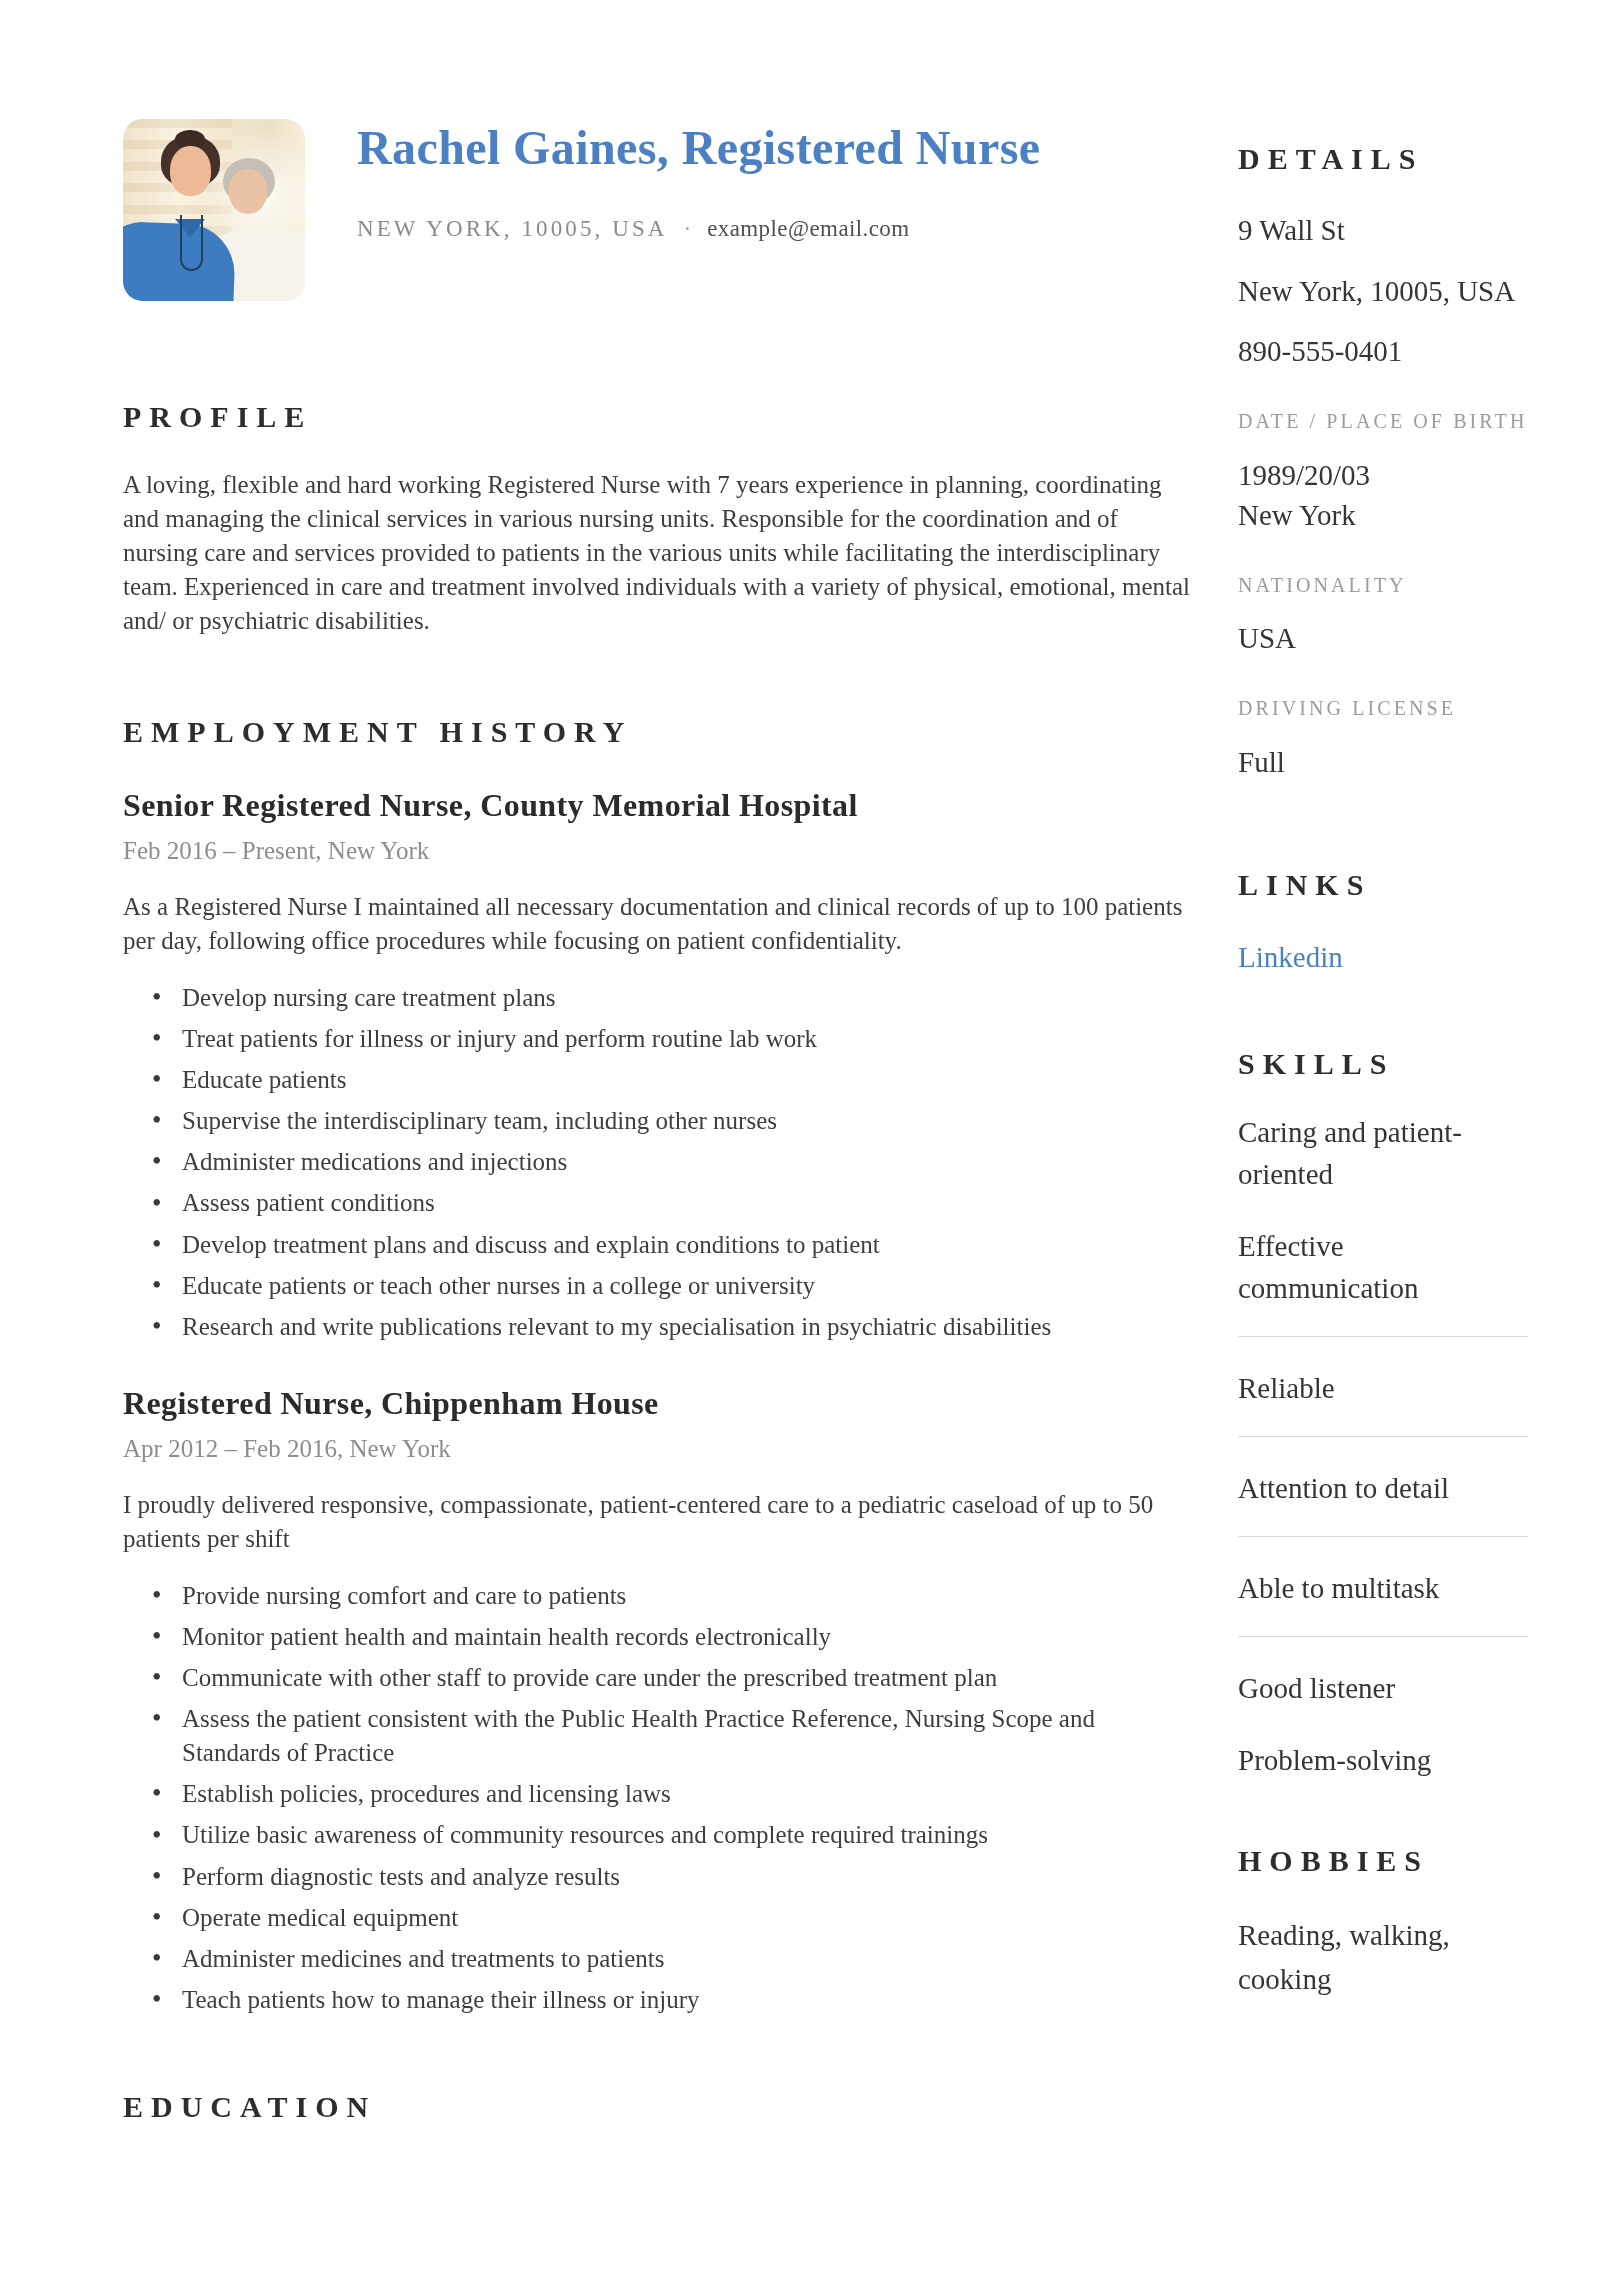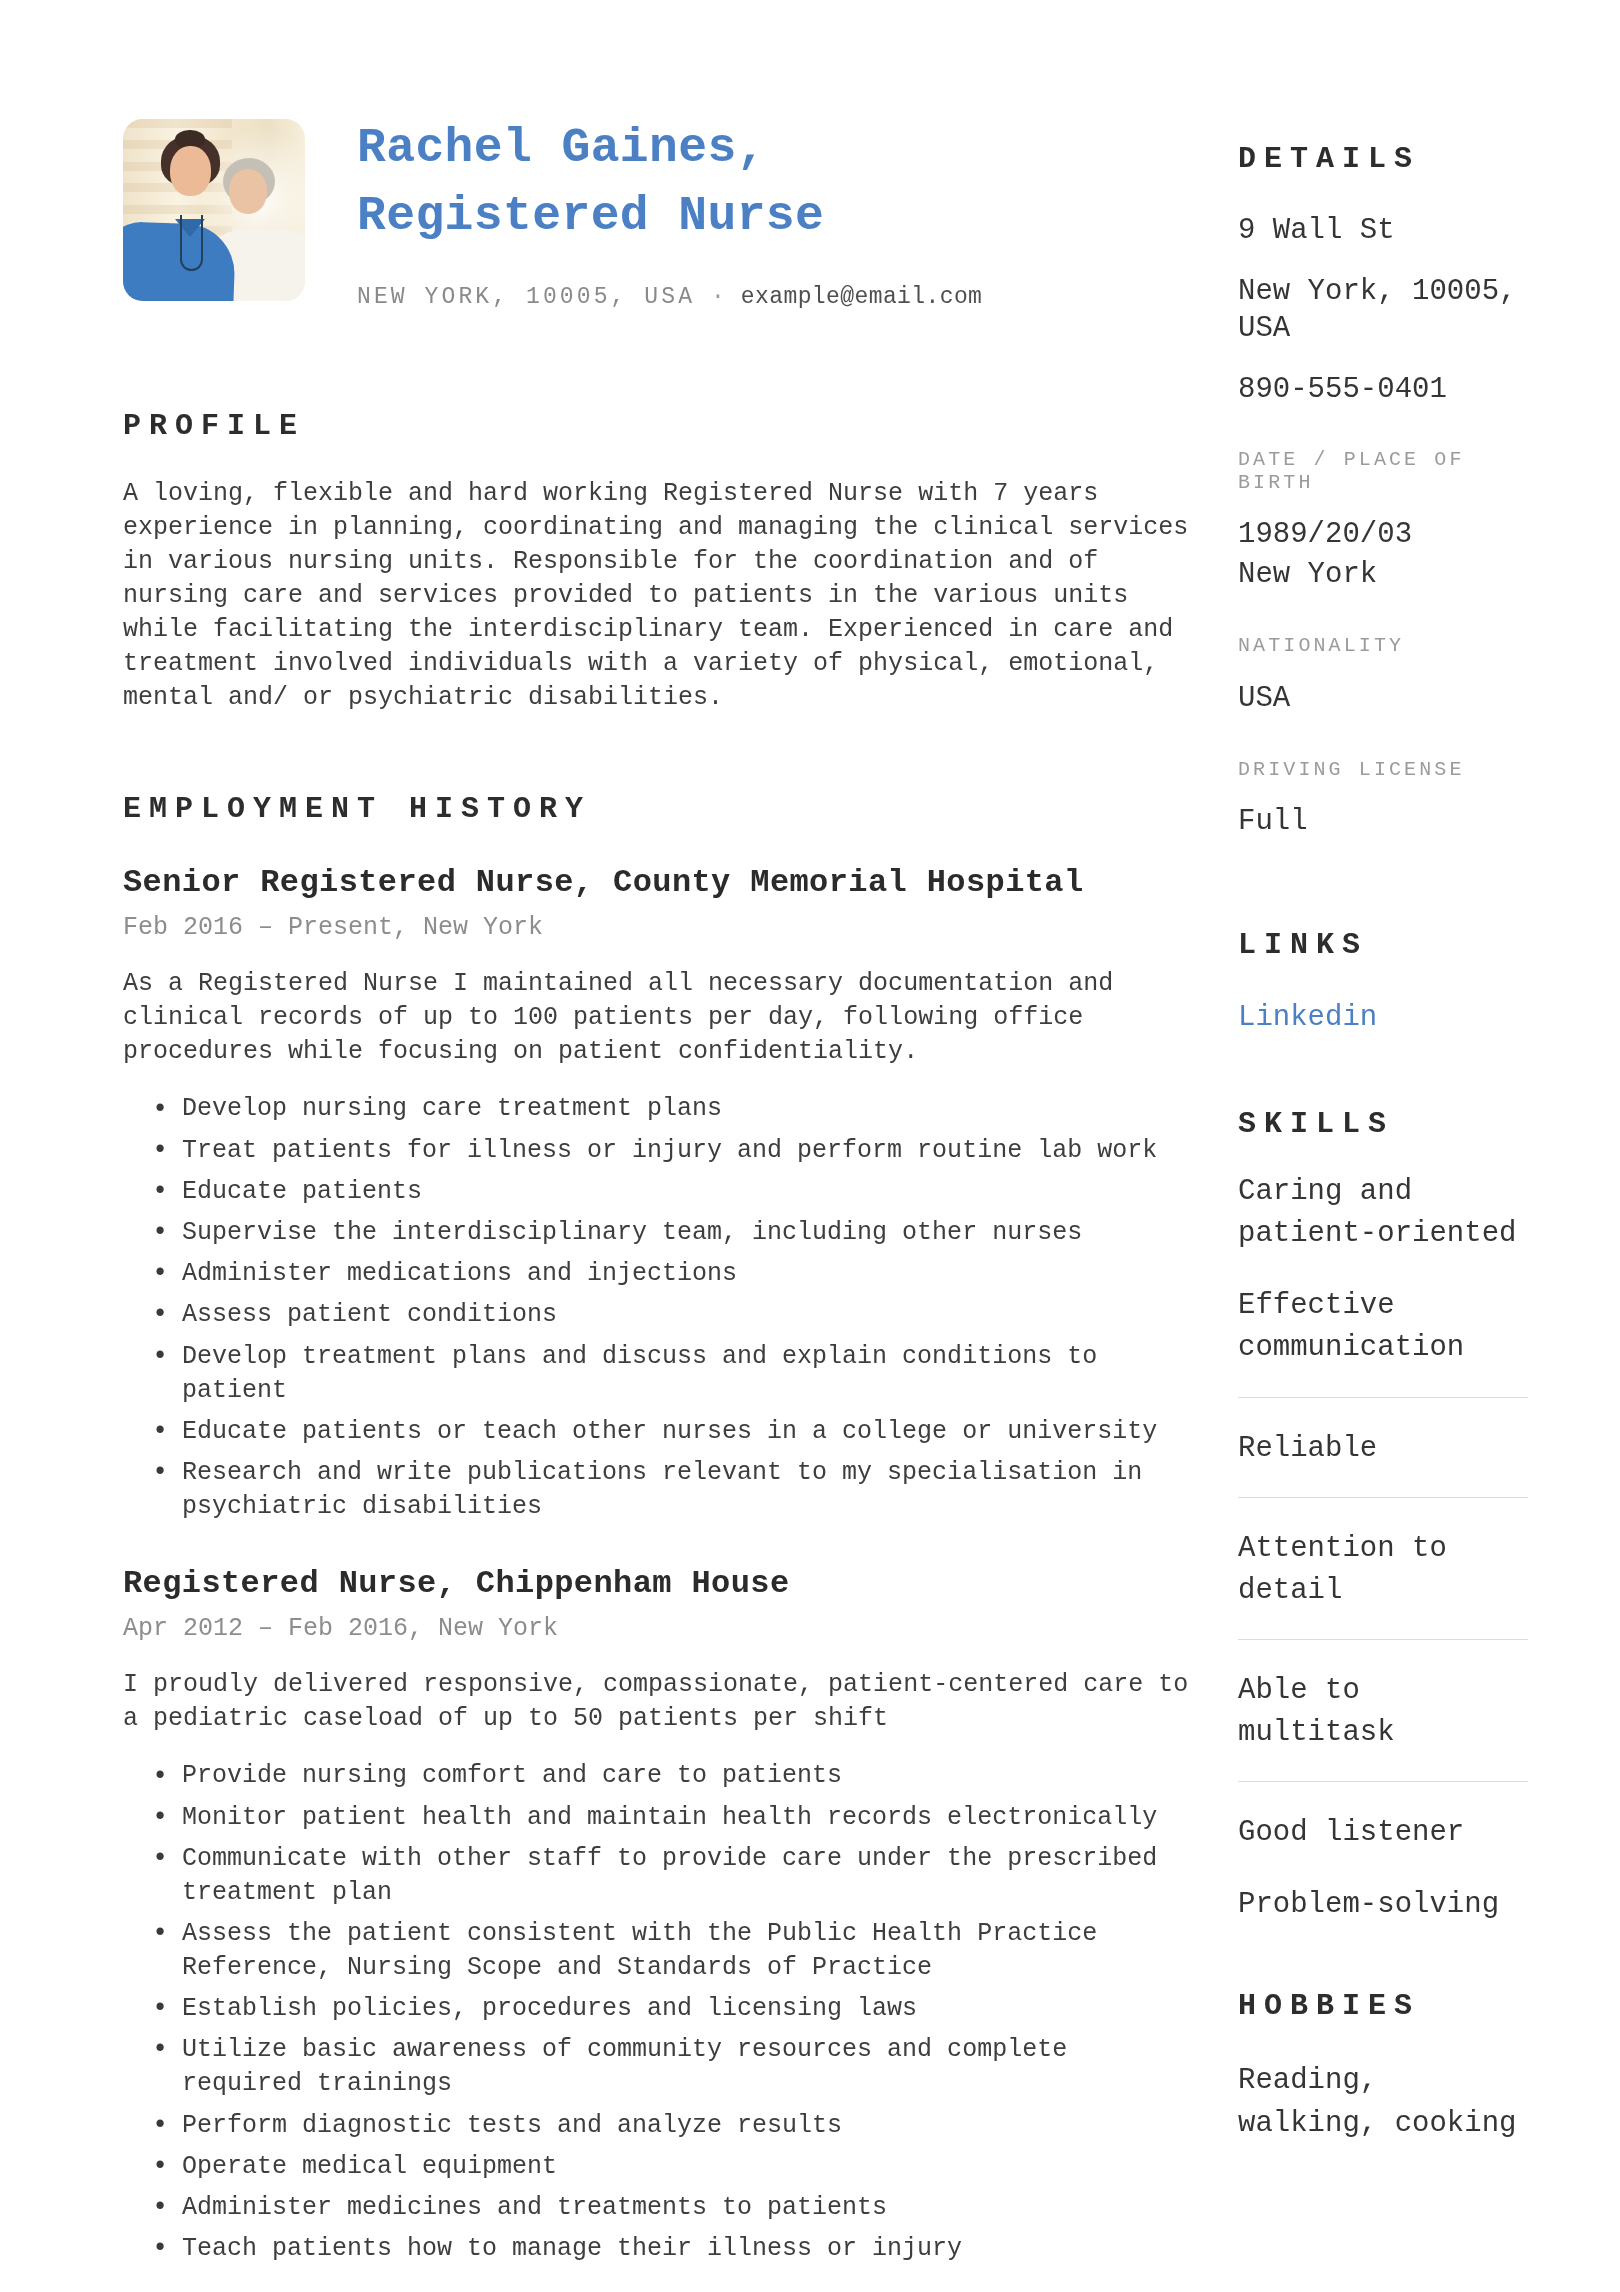--- a/index.html
+++ b/index.html
@@ -3,21 +3,21 @@
 <meta charset="utf-8">
 <style>
   :root{
     --accent:#4b80c5; --heading:#2d2d2d; --body:#3e3e3e; --label:#9b9b9b;
     --muted:#8d8d8d; --divider:#dcdcdc; --value:#353535;
   }
   *{margin:0;padding:0;box-sizing:border-box;}
   html,body{background:#ffffff;}
   .page{
     position:relative;width:1620px;height:2293px;background:#ffffff;
-    overflow:hidden;font-family:Liberation Mono, monospace;color:var(--body);
+    overflow:hidden;font-family:Liberation Serif, serif;color:var(--body);
   }
   
   .main{position:absolute;left:123px;top:0;width:1075px;}
   .header{display:flex;margin-top:119px;gap:52px;align-items:flex-start;}
   .photo{
     position:relative;width:182px;height:182px;border-radius:19.7px;overflow:hidden;flex:none;
     background:linear-gradient(90deg,#efe3ca,#faf3e2 30%,#f3e7cf 55%,#ece0c6 80%,#f7efdc);
   }
   .photo .blinds{position:absolute;inset:0 40% 30% 0;opacity:.5;
     background:repeating-linear-gradient(180deg,rgba(206,176,132,.45) 0 9px,rgba(255,255,255,0) 9px 21.5px);}
@@ -160,21 +160,21 @@
           <li>Perform diagnostic tests and analyze results</li>
 
           <li>Operate medical equipment</li>
 
           <li>Administer medicines and treatments to patients</li>
 
           <li>Teach patients how to manage their illness or injury</li>
         </ul>
     </div>
 
-    <h2 class="sec-h education-h">EMPLOYMENT</h2>
+    <h2 class="sec-h education-h">EDUCATION</h2>
   </div>
 
   <div class="sidebar">
 
     <h2 class="sec-h sb-h">DETAILS</h2>
 
     <div class="sb-address">
 
         <div class="sb-line">9 Wall St</div>
 

